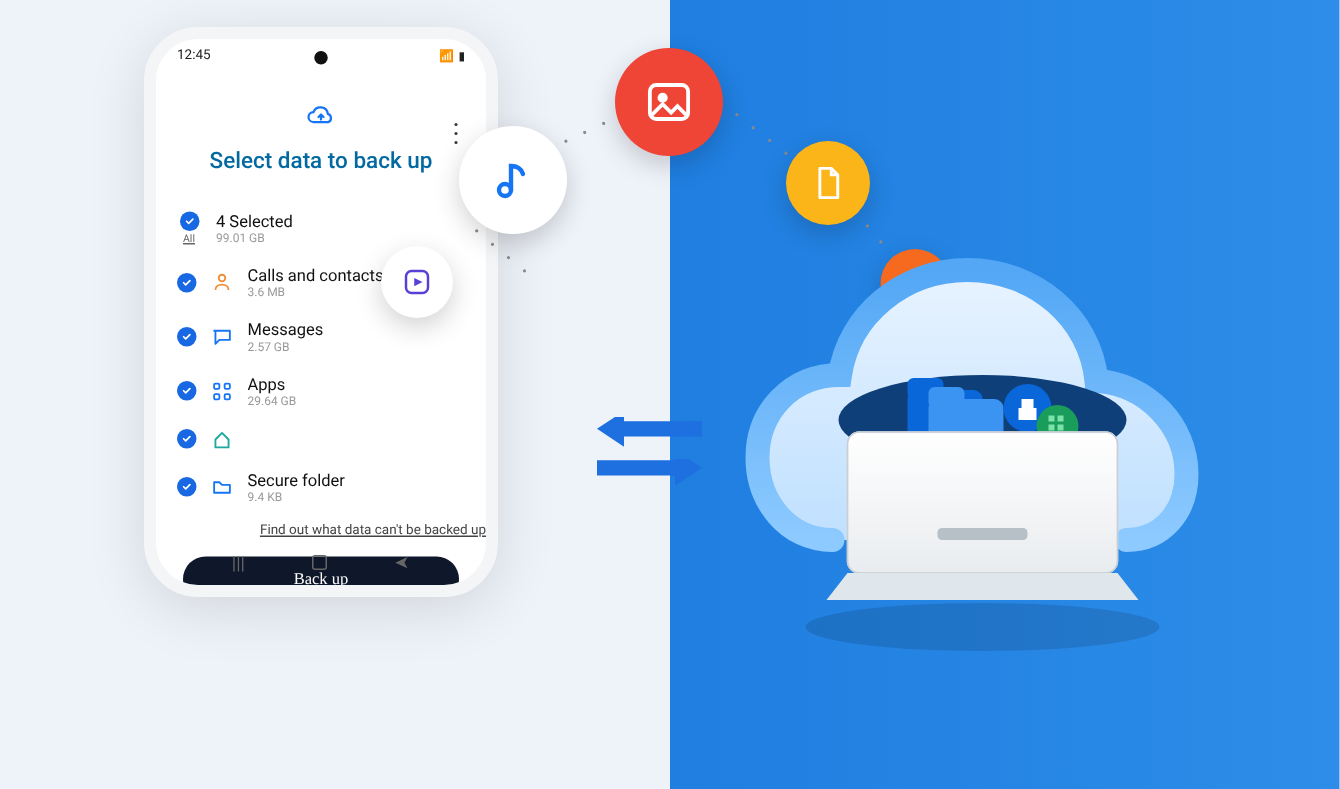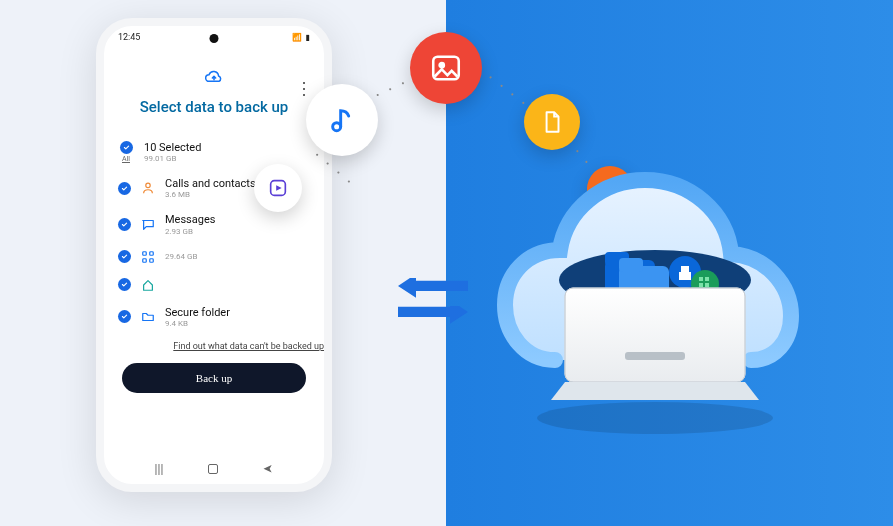--- a/index.html
+++ b/index.html
@@ -11,21 +11,21 @@
     position: relative;
     overflow: hidden;
   }
 
   
   .phone {
     position: absolute;
     left: 96px;
     top: 18px;
     width: 236px;
-    height: 474px;
+    height: 380px;
     background: #fff;
     border: 8px solid #f4f5f7;
     border-radius: 36px;
     box-shadow: 0 8px 40px rgba(0,0,0,0.12);
     overflow: hidden;
   }
   .statusbar {
     display: flex;
     justify-content: space-between;
     align-items: center;
@@ -206,21 +206,21 @@
     <div class="row">
       <div class="checkwrap">
         <span class="check">
           <svg viewBox="0 0 10 10">
               <path d="M2 5l2 2 4-4" stroke="#fff" stroke-width="1.6" fill="none" stroke-linecap="round" stroke-linejoin="round"></path>
             </svg>
         </span>
         <span class="all">All</span>
       </div>
       <div class="txt">
-        <span class="lbl">10 Selected</span>
+        <span class="lbl">4 Selected</span>
         <span class="sub">99.01 GB</span>
       </div>
     </div>
 
     <div class="row">
       <span class="check">
         <svg viewBox="0 0 10 10">
             <path d="M2 5l2 2 4-4" stroke="#fff" stroke-width="1.6" fill="none" stroke-linecap="round" stroke-linejoin="round"></path>
           </svg>
       </span>
@@ -242,39 +242,40 @@
             <path d="M2 5l2 2 4-4" stroke="#fff" stroke-width="1.6" fill="none" stroke-linecap="round" stroke-linejoin="round"></path>
           </svg>
       </span>
       <span class="icon">
         <svg viewBox="0 0 16 16" fill="none" stroke="#1675f5" stroke-width="1.4">
             <path d="M2 4h12v7H6l-3 3V4z" stroke-linejoin="round"></path>
           </svg>
       </span>
       <div class="txt">
         <span class="lbl">Messages</span>
-        <span class="sub">2.93 GB</span>
+        <span class="sub">2.57 GB</span>
       </div>
     </div>
 
     <div class="row">
       <span class="check">
         <svg viewBox="0 0 10 10">
             <path d="M2 5l2 2 4-4" stroke="#fff" stroke-width="1.6" fill="none" stroke-linecap="round" stroke-linejoin="round"></path>
           </svg>
       </span>
       <span class="icon">
         <svg viewBox="0 0 16 16" fill="none" stroke="#1675f5" stroke-width="1.4">
             <rect x="2" y="2" width="4" height="4" rx="1"></rect>
             <rect x="10" y="2" width="4" height="4" rx="1"></rect>
             <rect x="2" y="10" width="4" height="4" rx="1"></rect>
             <rect x="10" y="10" width="4" height="4" rx="1"></rect>
           </svg>
       </span>
       <div class="txt">
+        <span class="lbl">Apps</span>
         <span class="sub">29.64 GB</span>
       </div>
     </div>
 
     <div class="row">
       <span class="check">
         <svg viewBox="0 0 10 10">
             <path d="M2 5l2 2 4-4" stroke="#fff" stroke-width="1.6" fill="none" stroke-linecap="round" stroke-linejoin="round"></path>
           </svg>
       </span>

